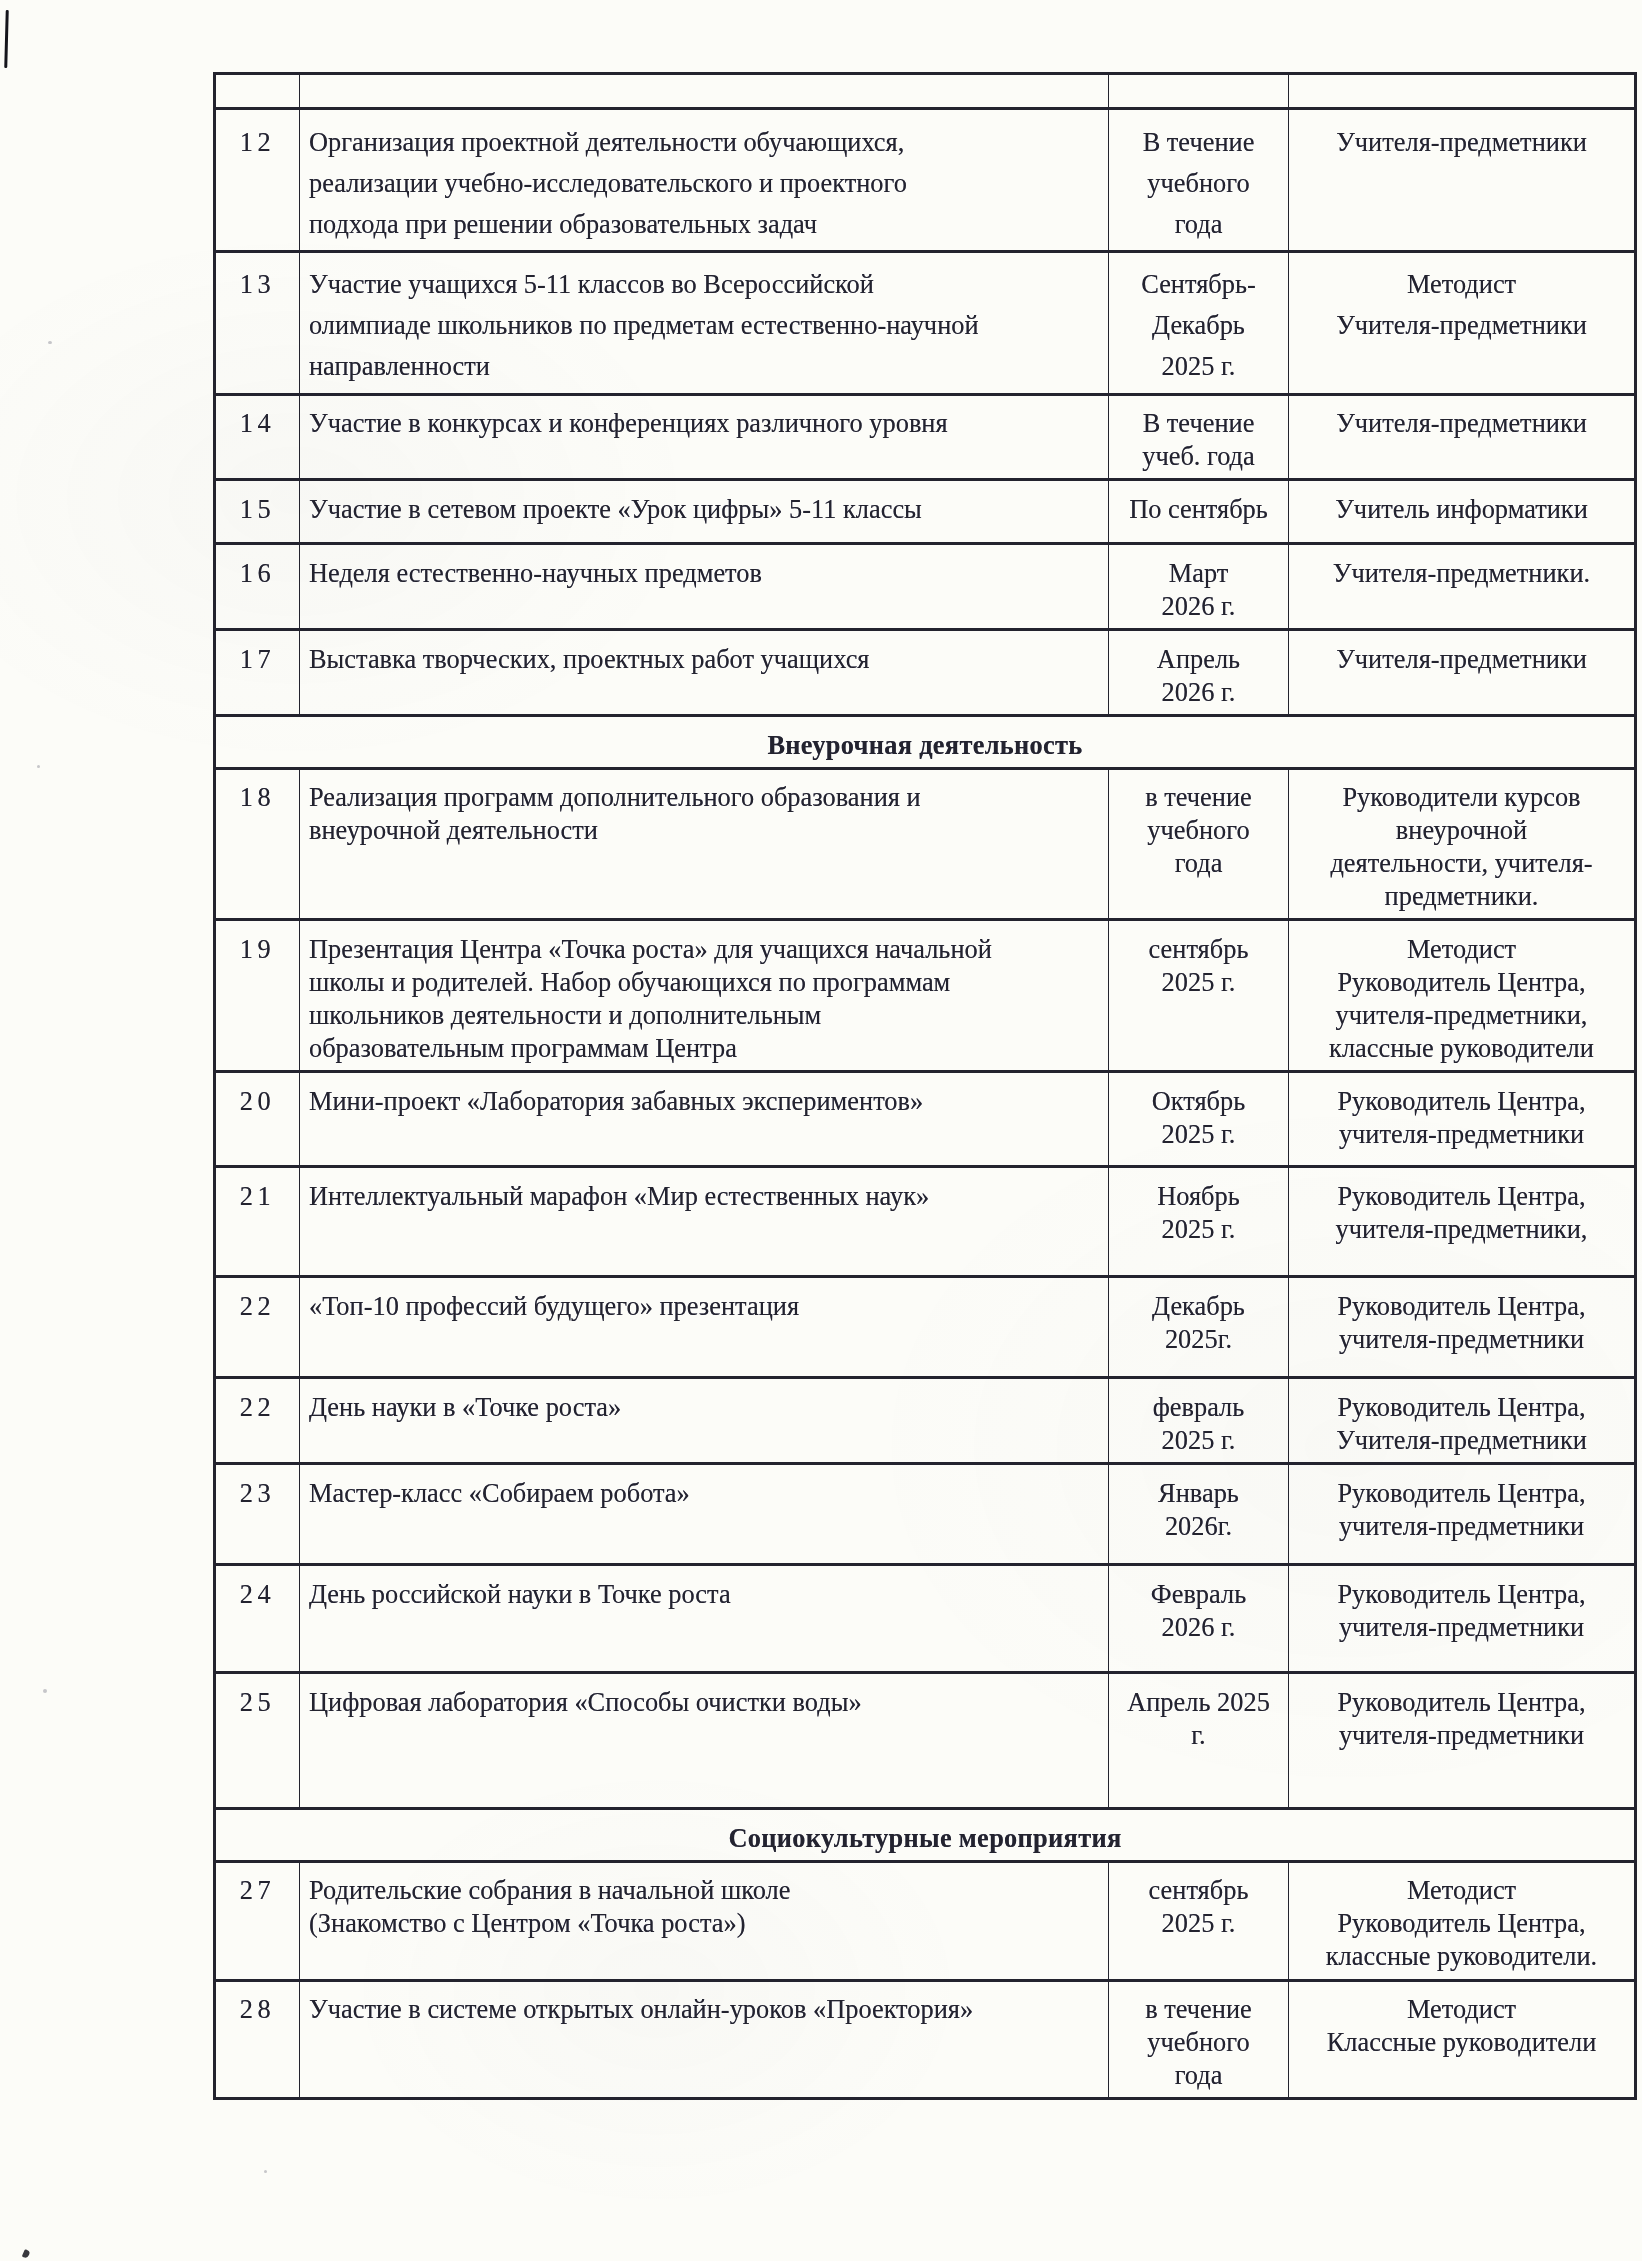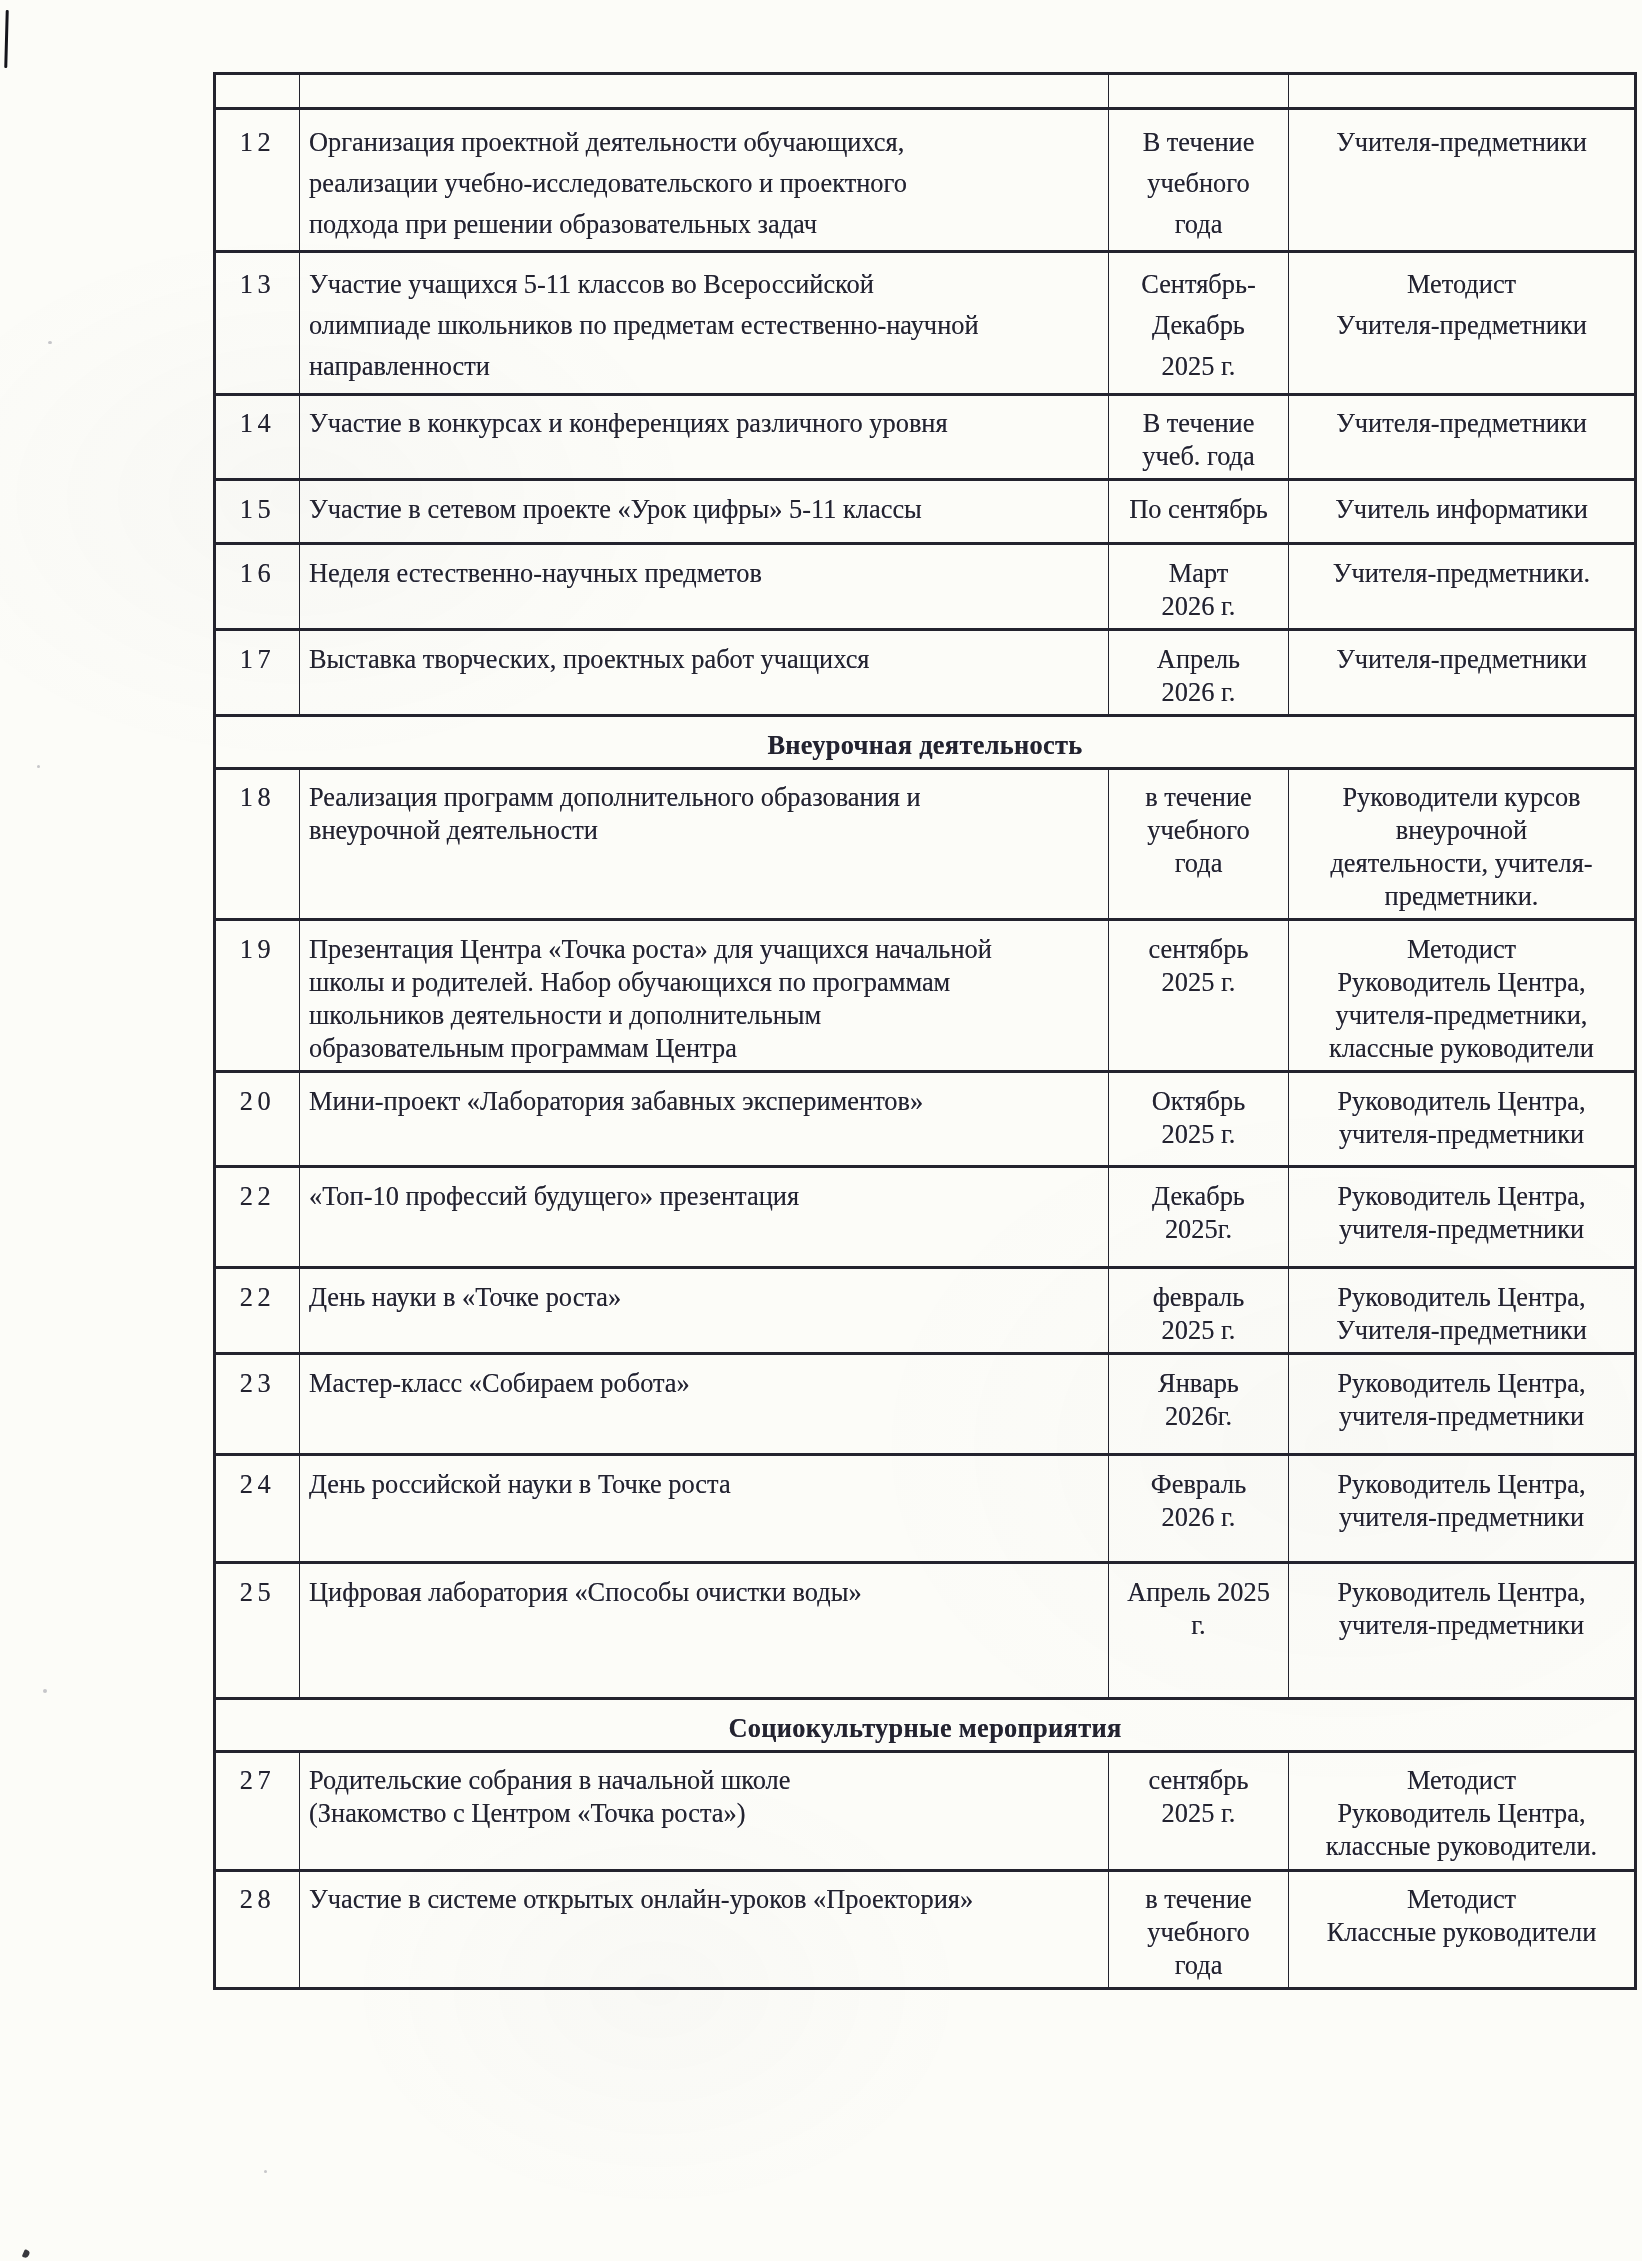--- a/index.html
+++ b/index.html
@@ -168,20 +168,28 @@
 классные руководители</td>
     </tr>
     <tr style="height:95px">
       <td class="c-num">20</td>
       <td class="c-act f1">Мини-проект «Лаборатория забавных экспериментов»</td>
       <td class="c-time">Октябрь
 2025 г.</td>
       <td class="c-resp">Руководитель Центра,
 учителя-предметники</td>
     </tr>
+    <tr style="height:110px">
+      <td class="c-num">21</td>
+      <td class="c-act">Интеллектуальный марафон «Мир естественных наук»</td>
+      <td class="c-time">Ноябрь
+2025 г.</td>
+      <td class="c-resp">Руководитель Центра,
+учителя-предметники,</td>
+    </tr>
     <tr style="height:101px">
       <td class="c-num">22</td>
       <td class="c-act f2">«Топ-10 профессий будущего» презентация</td>
       <td class="c-time">Декабрь
 2025г.</td>
       <td class="c-resp">Руководитель Центра,
 учителя-предметники</td>
     </tr>
     <tr style="height:76px">
       <td class="c-num">22</td>

